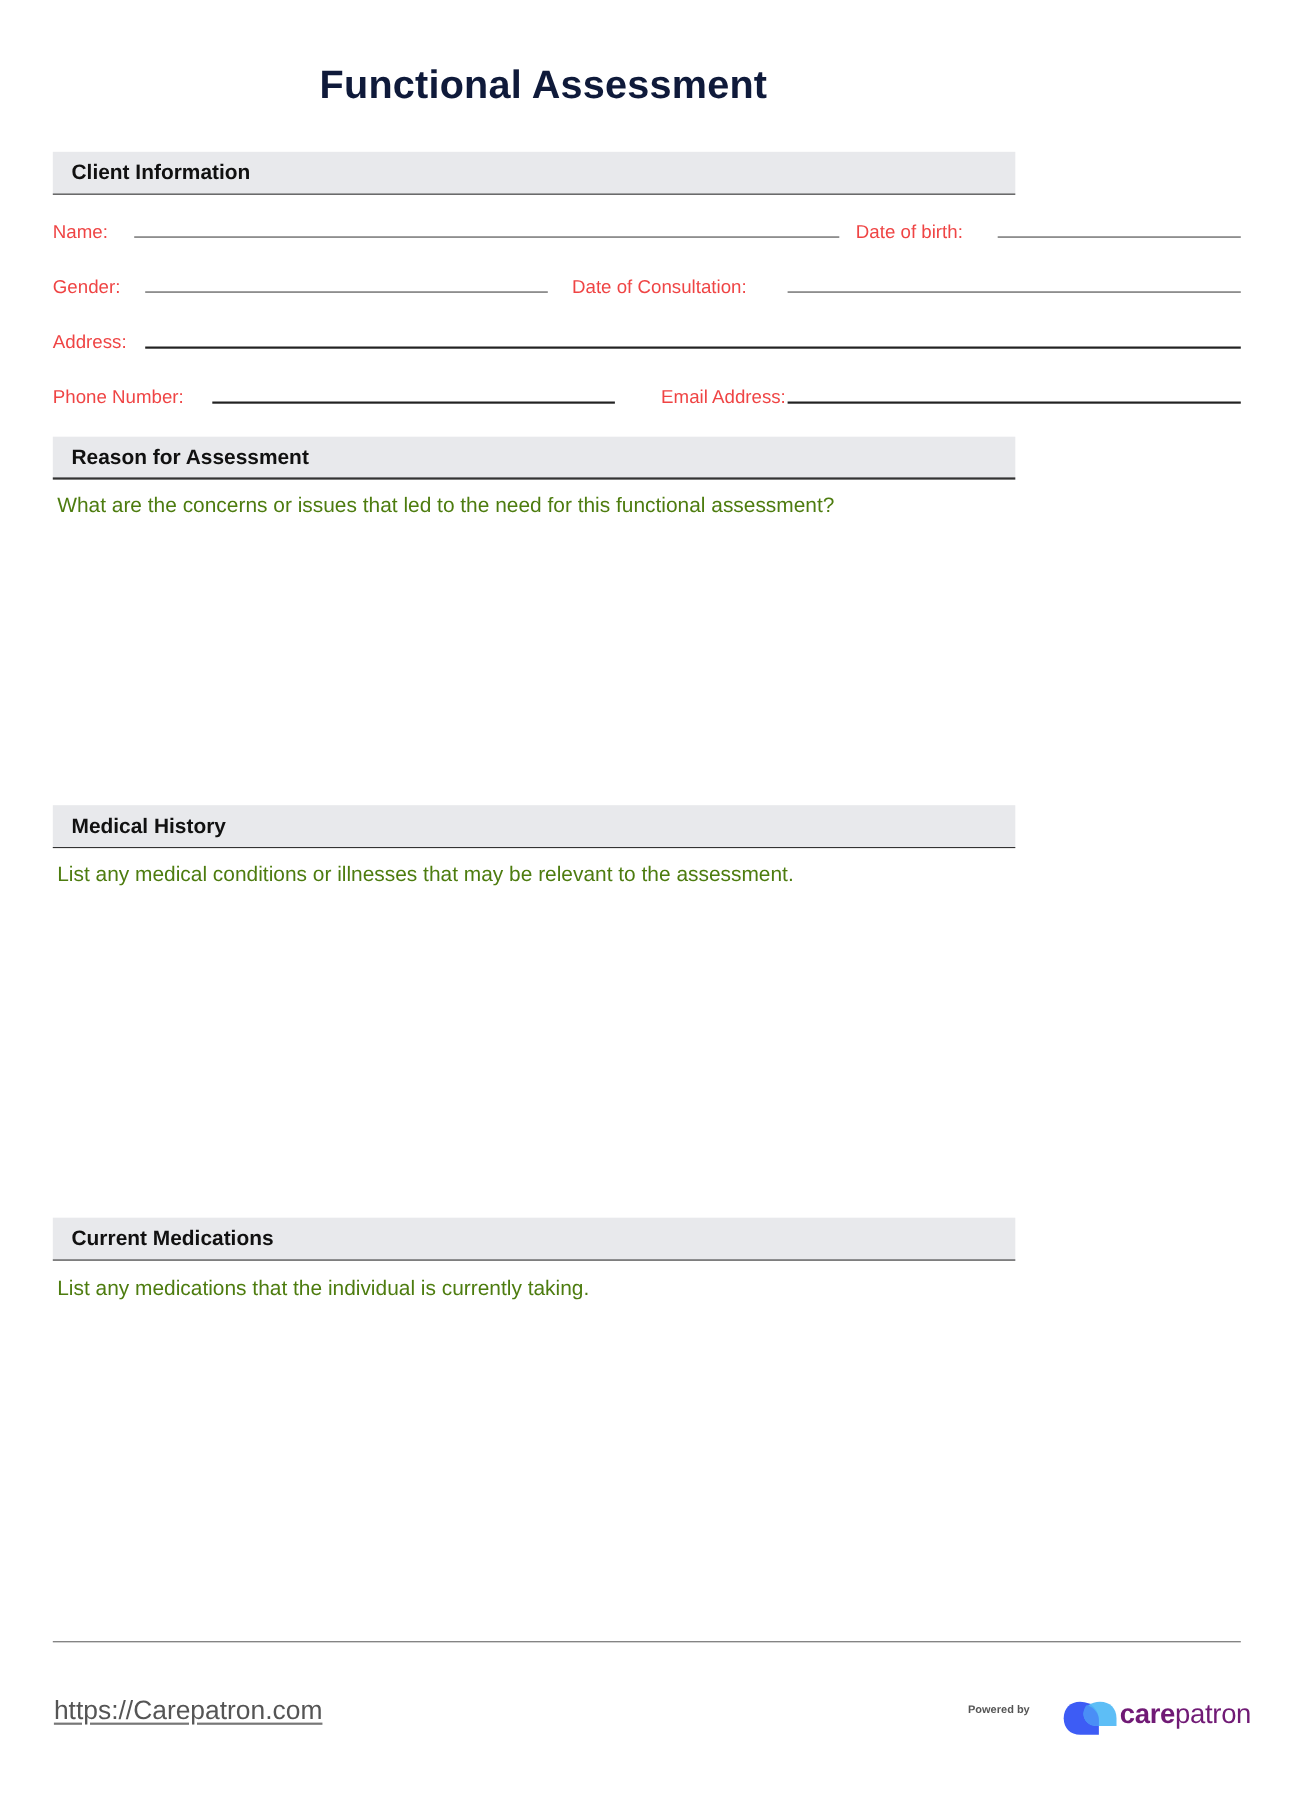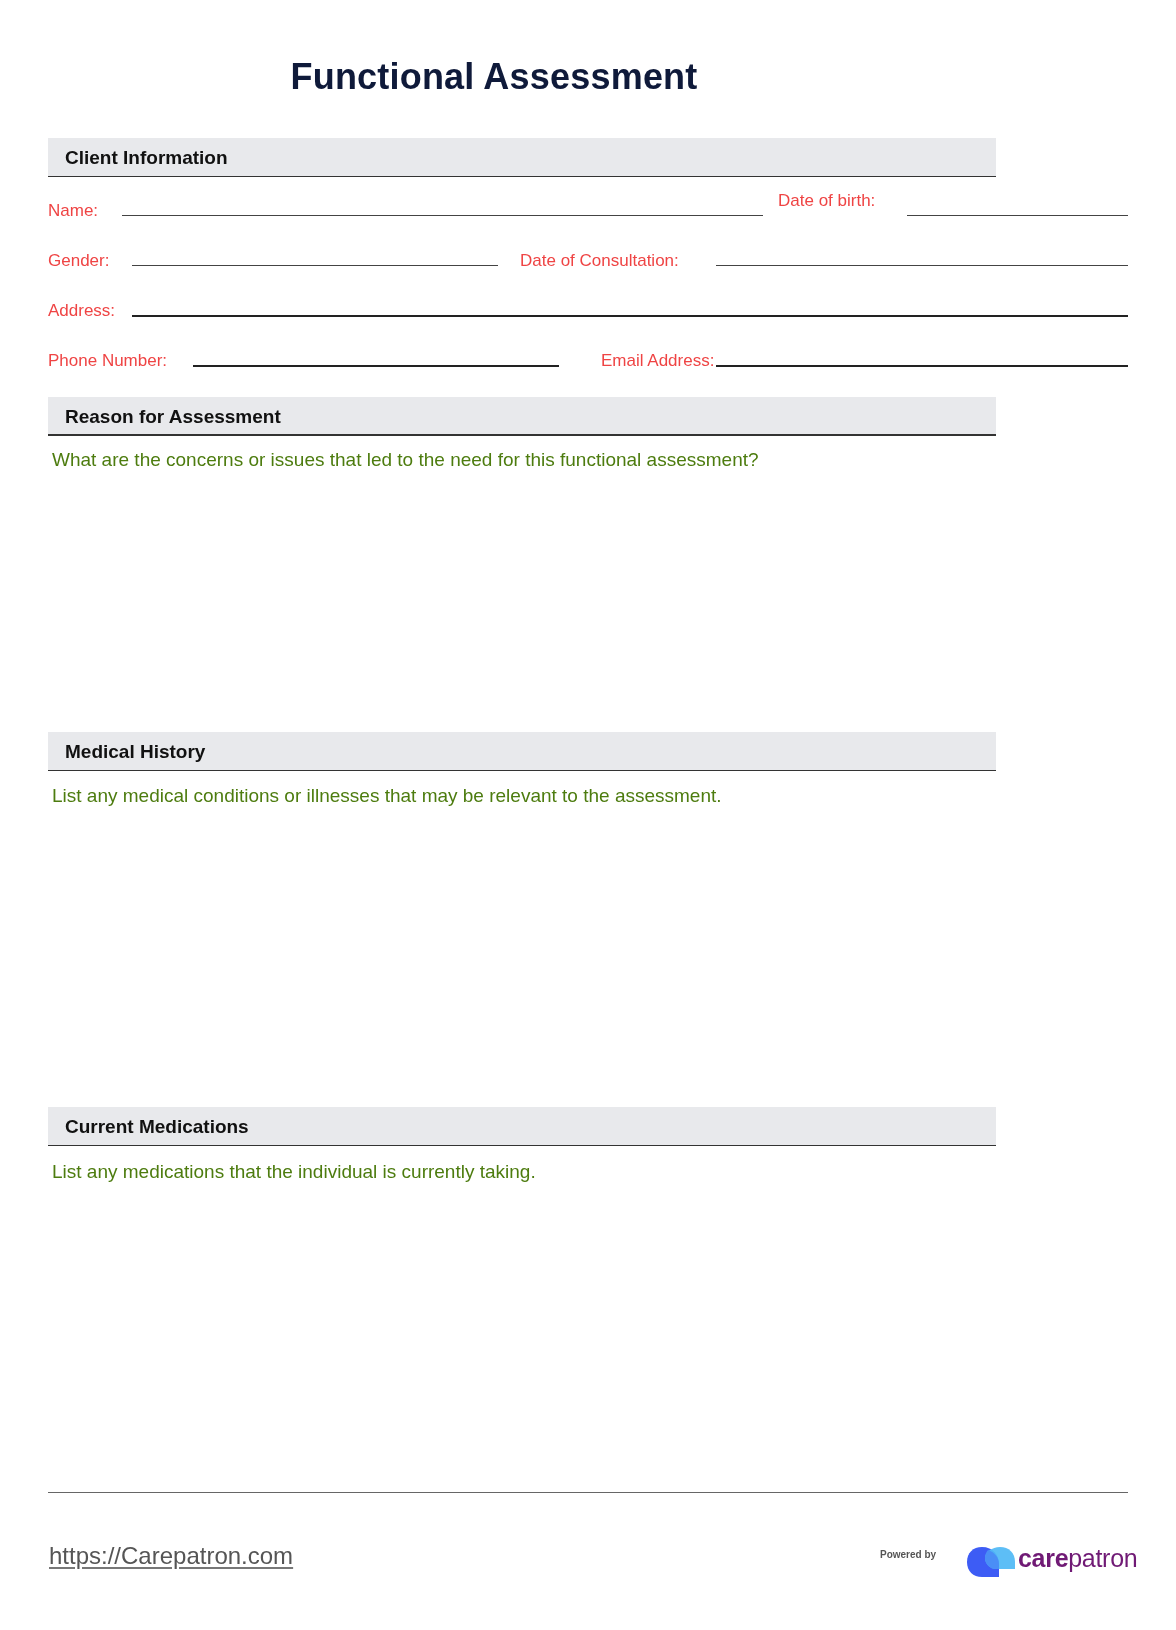--- a/index.html
+++ b/index.html
@@ -1,21 +1,21 @@
 <!DOCTYPE html>
 <html><head>
 <meta charset="utf-8">
 <style>
   html, body { margin: 0; padding: 0; background: #ffffff; }
   body { width: 1176px; height: 1630px; position: relative; overflow: hidden;
          font-family: "Liberation Sans", sans-serif; color: #111111; }
   .abs { position: absolute; }
   .title { left: 0; width: 988px; top: 56px; text-align: center; font-size: 36px;
            font-weight: bold; color: #0f1a3a; letter-spacing: 0.2px; }
-  .band { left: 48px; width: 948px; height: 39px; background: #e8e9ec;
+  .band { left: 48px; width: 875px; height: 39px; background: #e8e9ec;
           border-bottom: 1.5px solid #333333; box-sizing: border-box; }
   .band span { position: absolute; left: 17px; top: 9px; font-size: 19px; font-weight: bold; color: #111; }
   .label { font-size: 17px; color: #ef4444; white-space: nowrap; }
   .line { height: 0; border-top: 1.3px solid #444; }
   .line.dark { border-top: 2px solid #222; }
   .prompt { left: 52px; font-size: 19px; color: #4d7c0f; }
   .footer-rule { left: 48px; width: 1080px; top: 1492px; border-top: 1.5px solid #666; }
   .url { left: 49px; top: 1542px; font-size: 24px; color: #555; text-decoration: underline;
          text-decoration-color: #777; text-underline-offset: 3px; }
   .powered { left: 880px; top: 1549px; font-size: 10px; font-weight: bold; color: #555; }
@@ -27,21 +27,21 @@
 <body>
 
 <div class="abs title">Functional Assessment</div>
 
 <div class="abs band" style="top:138px;">
   <span>Client Information</span>
 </div>
 
 <div class="abs label" style="left:48px; top:201px;">Name:</div>
 <div class="abs line" style="left:122px; width:641px; top:215px;"></div>
-<div class="abs label" style="left:778px; top:191px;text-align:center;">Date of birth:</div>
+<div class="abs label" style="left:778px; top:201px;text-align:center;">Date of birth:</div>
 <div class="abs line" style="left:907px; width:221px; top:215px;"></div>
 
 <div class="abs label" style="left:48px; top:251px;">Gender:</div>
 <div class="abs line" style="left:132px; width:366px; top:265px;"></div>
 <div class="abs label" style="left:520px; top:251px;">Date of Consultation:</div>
 <div class="abs line" style="left:716px; width:412px; top:265px;"></div>
 
 <div class="abs label" style="left:48px; top:301px;">Address:</div>
 <div class="abs line dark" style="left:132px; width:996px; top:315px;"></div>
 

